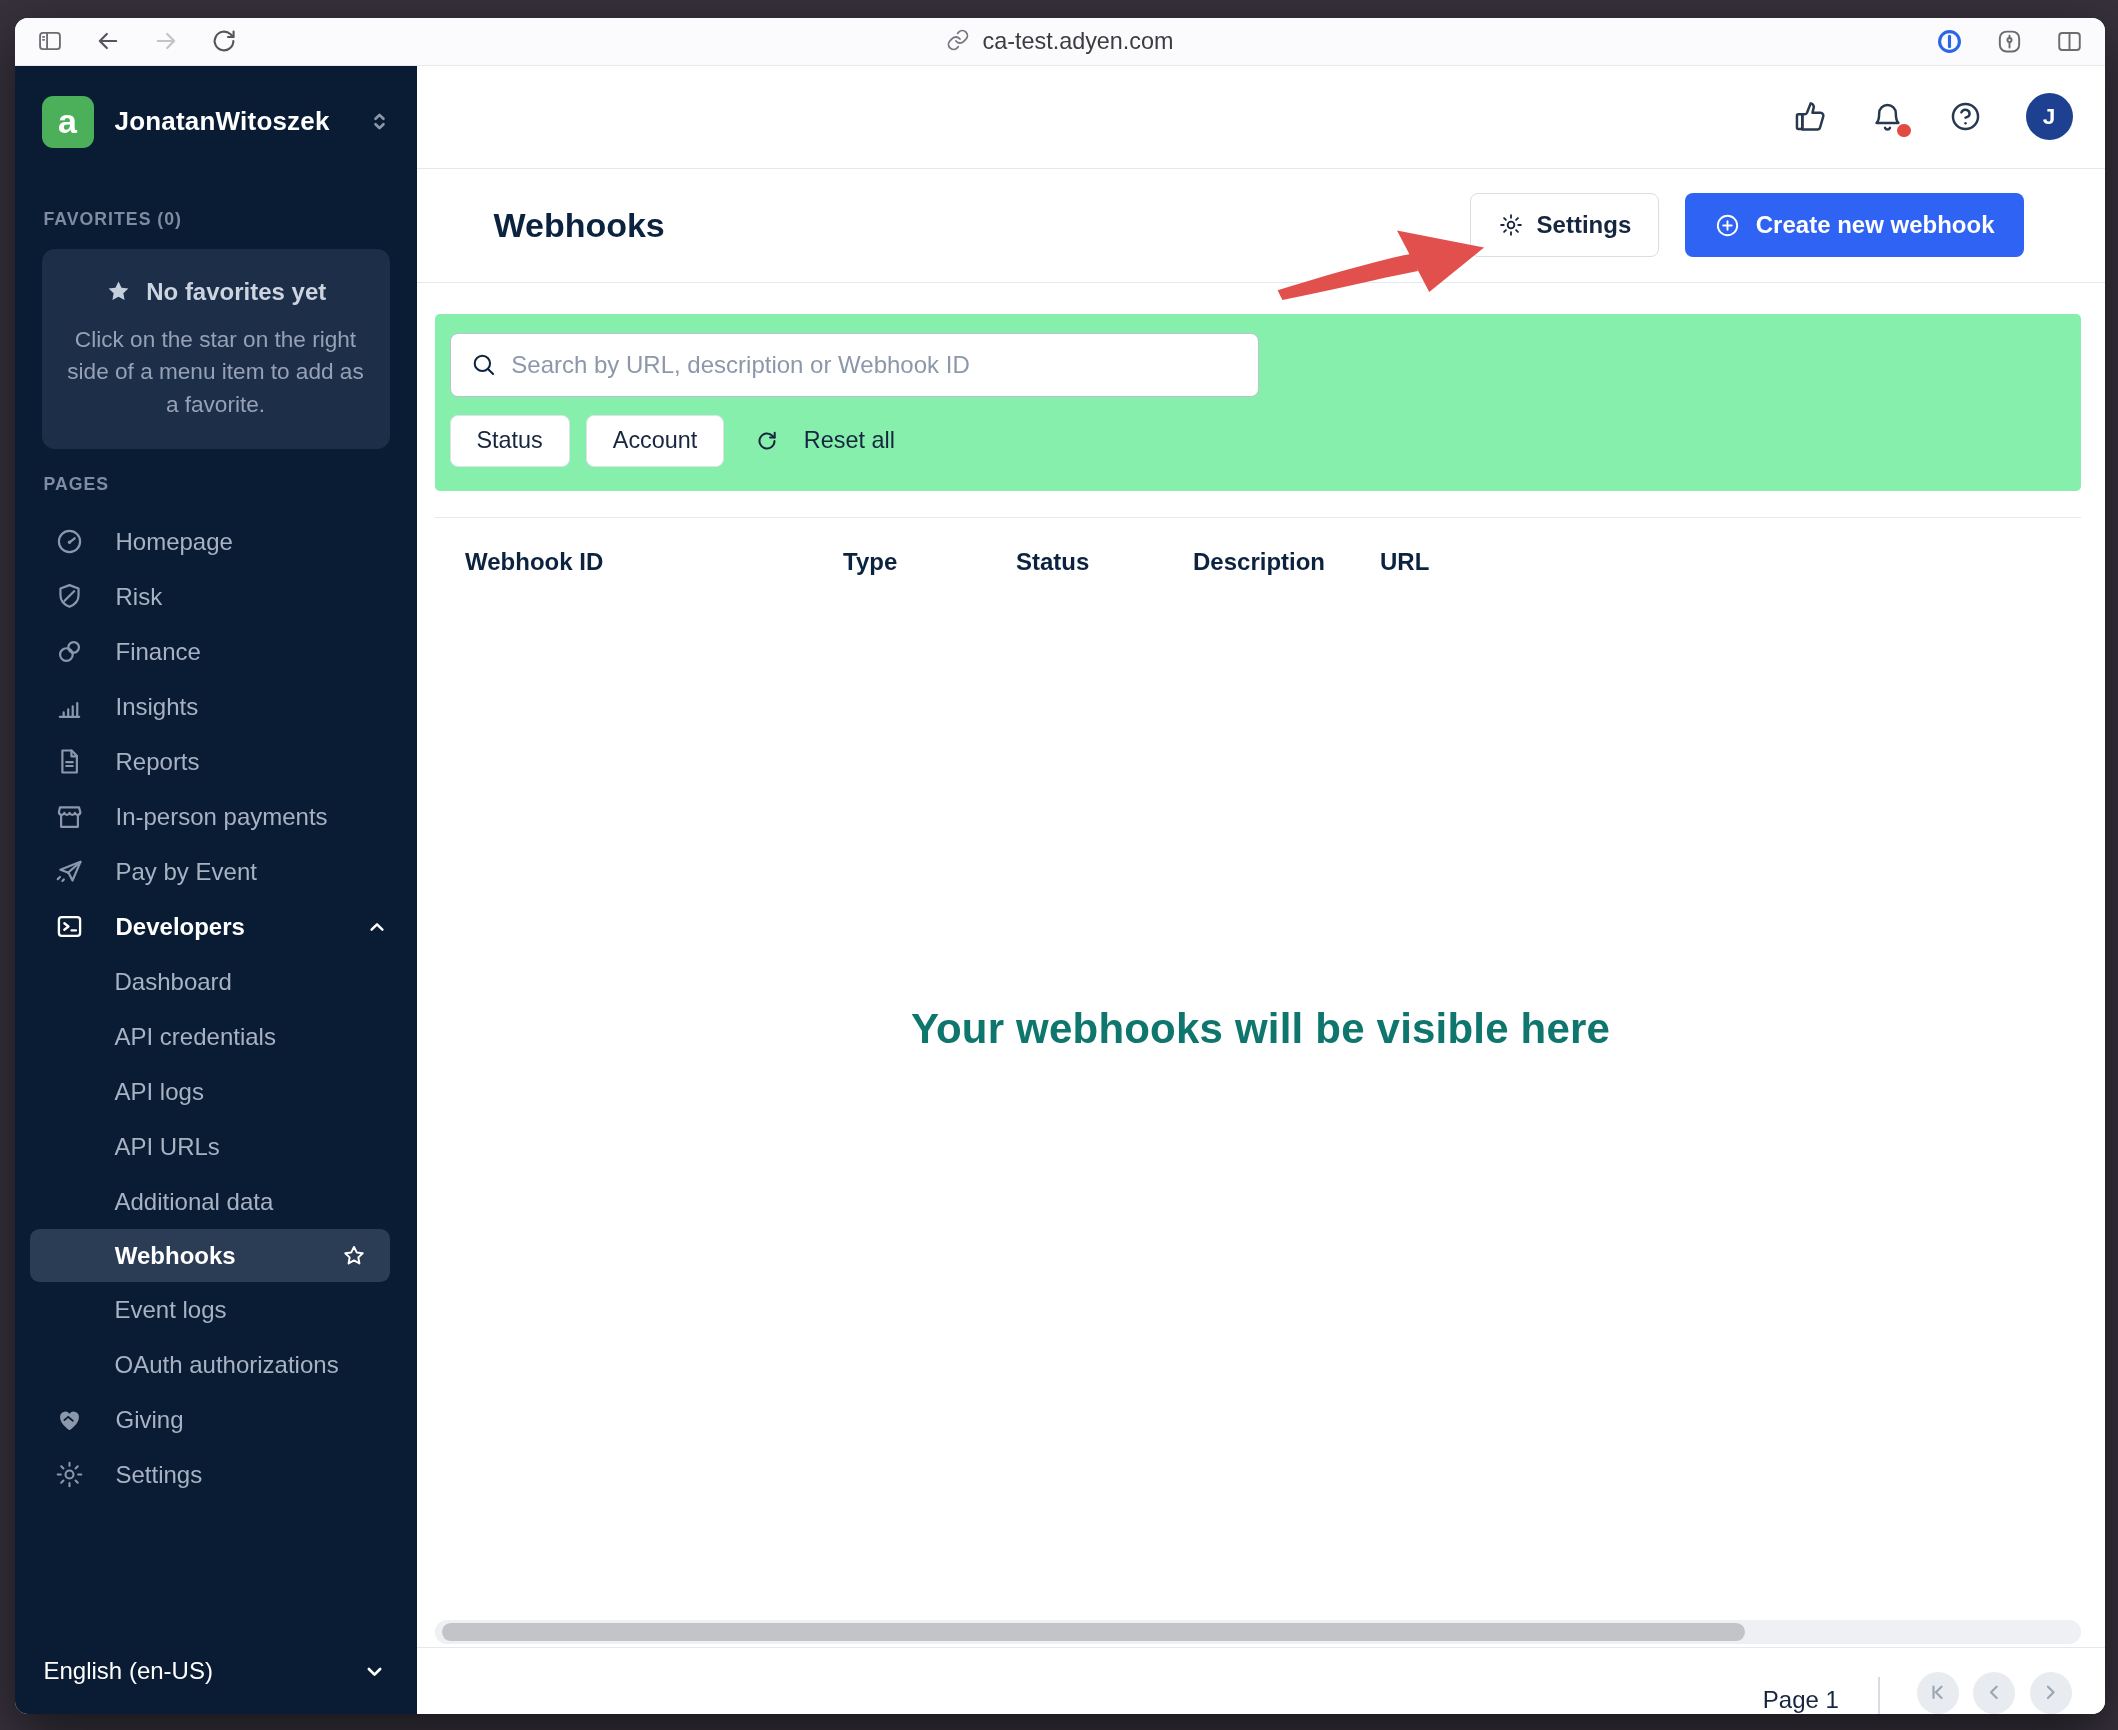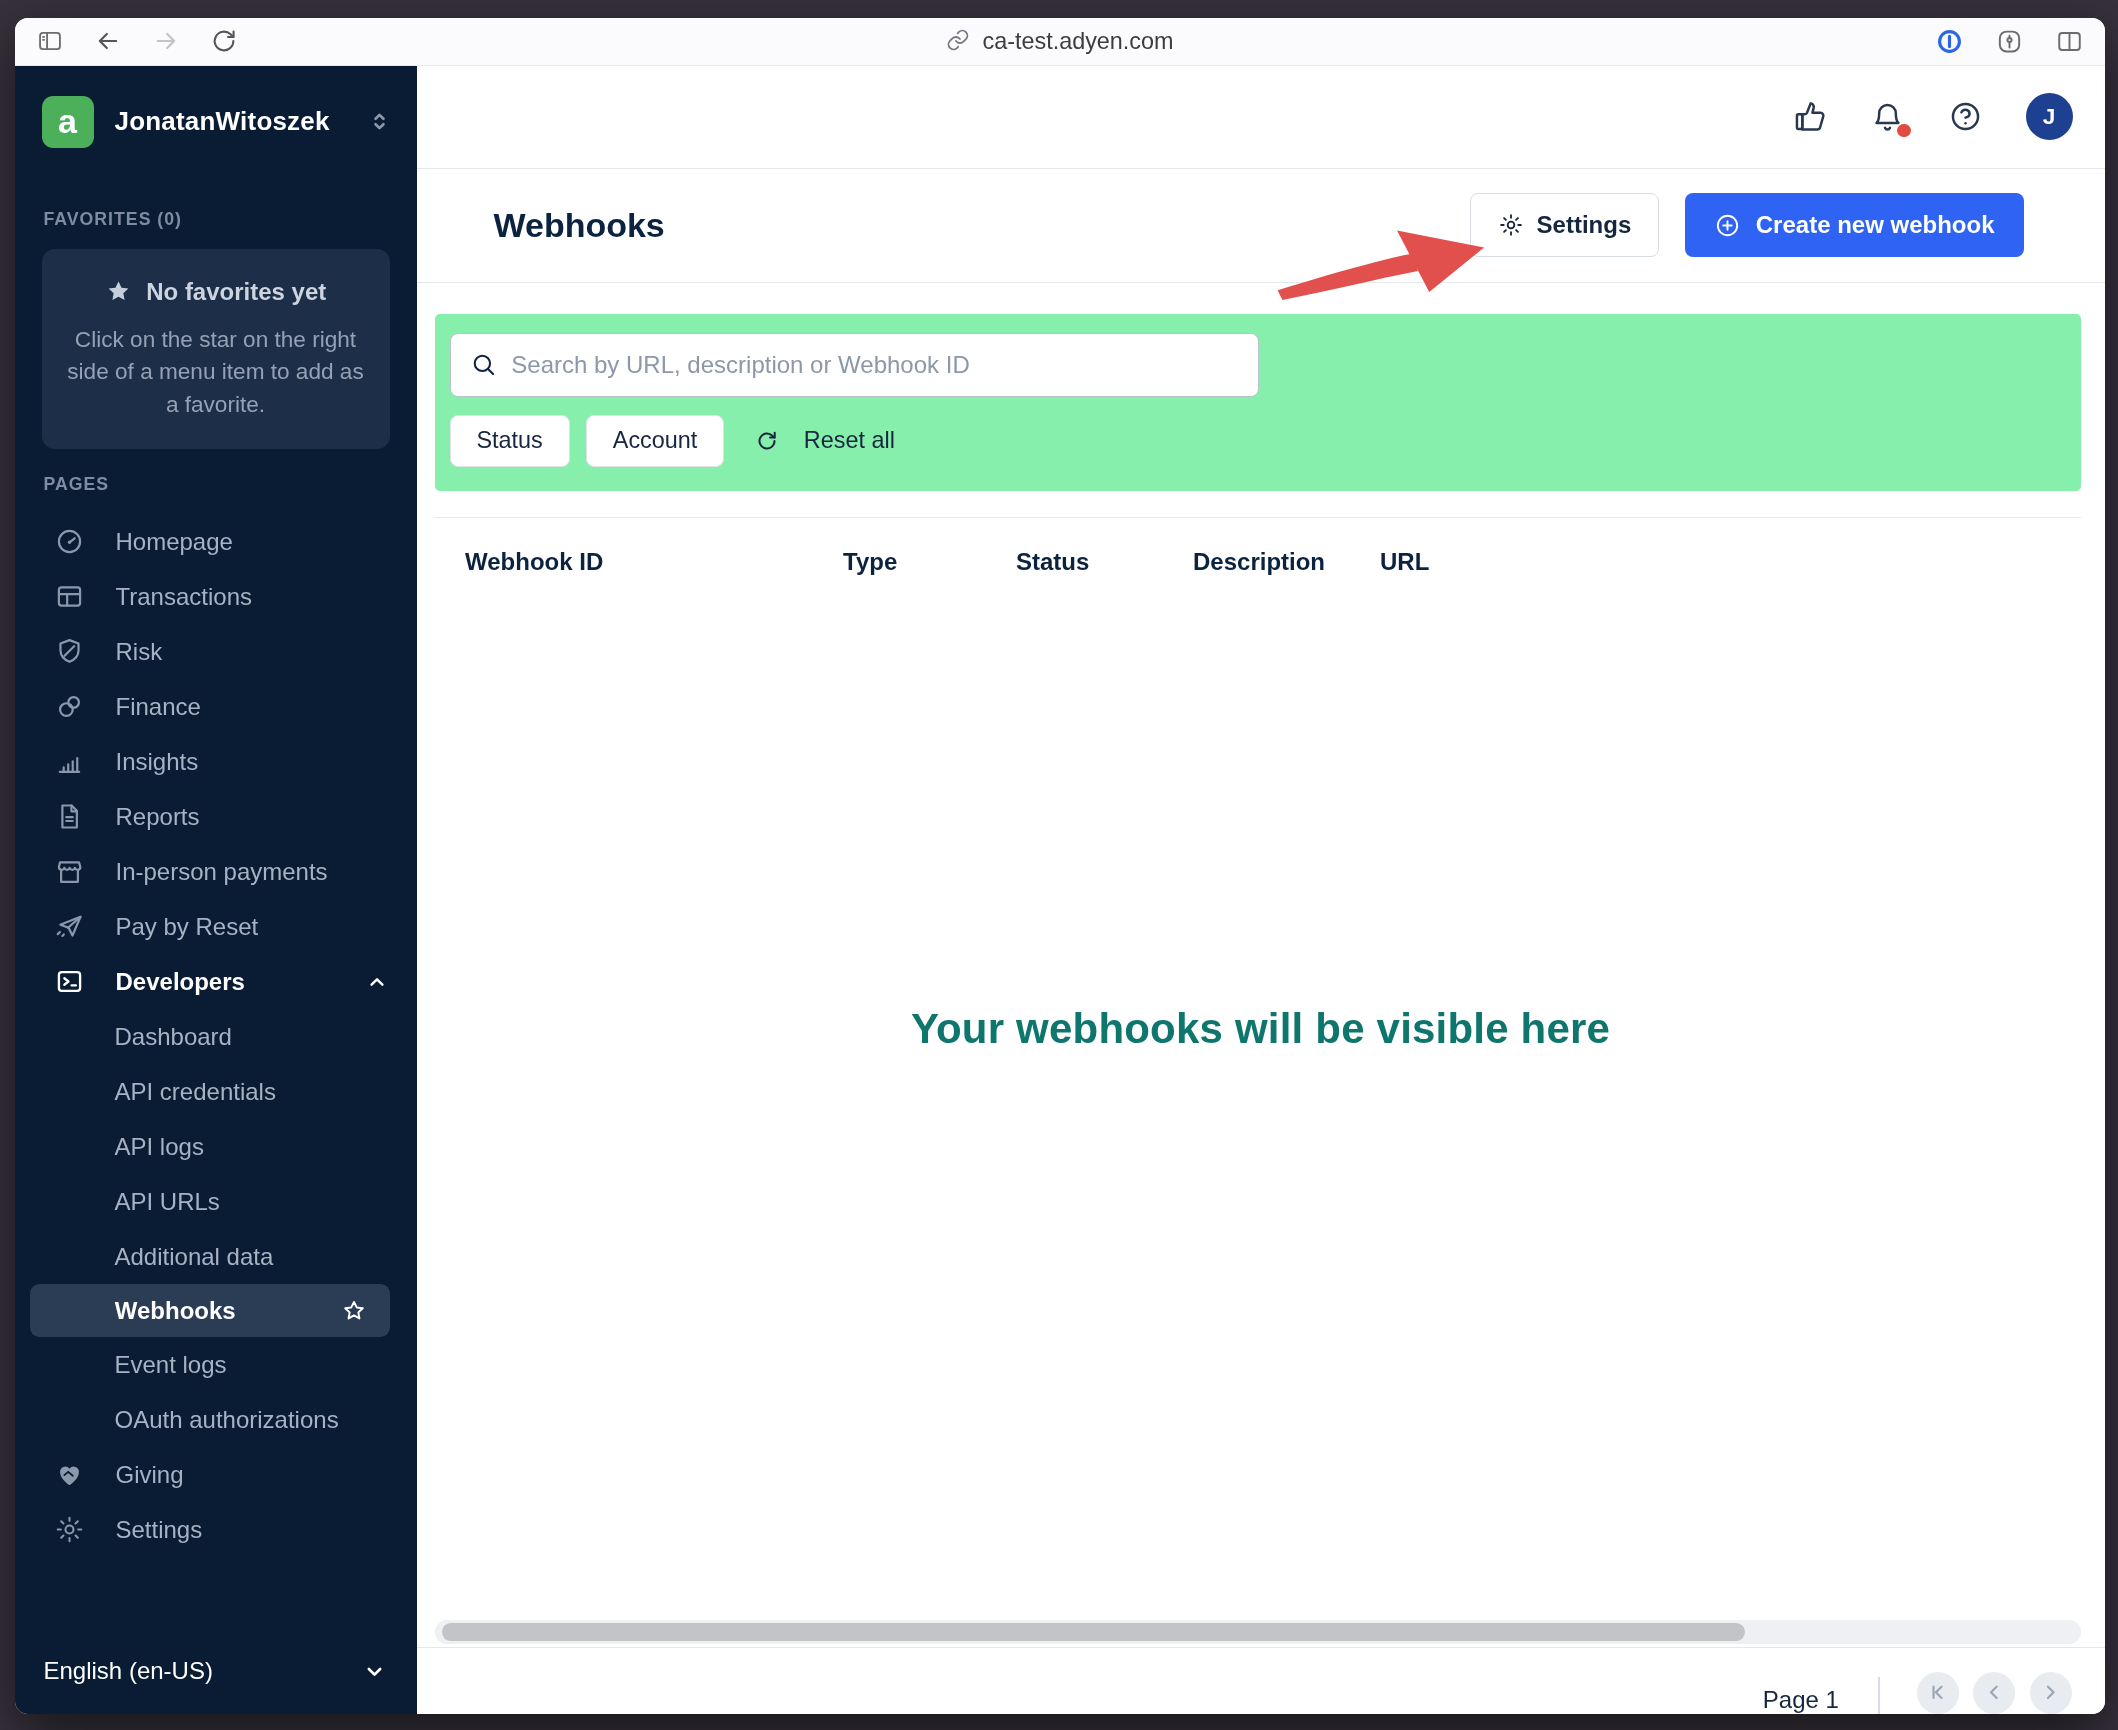--- a/index.html
+++ b/index.html
@@ -211,29 +211,20 @@
               <svg width="31" height="31" viewBox="0 0 24 24" fill="none" stroke="currentColor" stroke-width="1.7" stroke-linecap="round">
                 <circle cx="12" cy="12" r="8.2"></circle>
                 <path d="M12 12.6l4-3.1"></path>
                 <circle cx="12" cy="12.6" r="1.3" fill="currentColor" stroke="none"></circle>
               </svg>
             </span>
           <span>Homepage</span>
         </div>
         <div class="nav-item">
           <span class="nicon">
-              <svg width="31" height="31" viewBox="0 0 24 24" fill="none" stroke="currentColor" stroke-width="1.7" stroke-linecap="round">
-                <rect x="3.8" y="5" width="16.4" height="14" rx="2"></rect>
-                <path d="M3.8 10.2h16.4M10.2 10.2V19"></path>
-              </svg>
-            </span>
-          <span>Transactions</span>
-        </div>
-        <div class="nav-item">
-          <span class="nicon">
               <svg width="31" height="31" viewBox="0 0 24 24" fill="none" stroke="currentColor" stroke-width="1.7" stroke-linecap="round" stroke-linejoin="round">
                 <path d="M12 3.2l7 2.6v5.3c0 4.3-2.9 7.3-7 8.9-4.1-1.6-7-4.6-7-8.9V5.8z"></path>
                 <path d="M8.2 15.3l7.4-7.4"></path>
               </svg>
             </span>
           <span>Risk</span>
         </div>
         <div class="nav-item">
           <span class="nicon">
               <svg width="31" height="31" viewBox="0 0 24 24" fill="none" stroke="currentColor" stroke-width="1.7">
@@ -272,21 +263,21 @@
           <span>In-person payments</span>
         </div>
         <div class="nav-item">
           <span class="nicon">
               <svg width="31" height="31" viewBox="0 0 24 24" fill="none" stroke="currentColor" stroke-width="1.7" stroke-linecap="round" stroke-linejoin="round">
                 <path d="M20.5 4.5 10.8 13"></path>
                 <path d="M20.5 4.5 14.3 19l-3-6-6.4-2.4z"></path>
                 <path d="M4.6 16.2l-1.7 1.7M7.6 18.2l-1.1 1.1"></path>
               </svg>
             </span>
-          <span>Pay by Reset</span>
+          <span>Pay by Event</span>
         </div>
         <div class="nav-item active">
           <span class="nicon">
               <svg width="31" height="31" viewBox="0 0 24 24" fill="none" stroke="currentColor" stroke-width="1.8" stroke-linecap="round" stroke-linejoin="round">
                 <rect x="3.8" y="4.8" width="16.4" height="14.4" rx="2.2"></rect>
                 <path d="M8 9.5l3.2 2.5L8 14.5"></path>
                 <path d="M13.6 15h3.4"></path>
               </svg>
             </span>
           <span class="grow">Developers</span>

